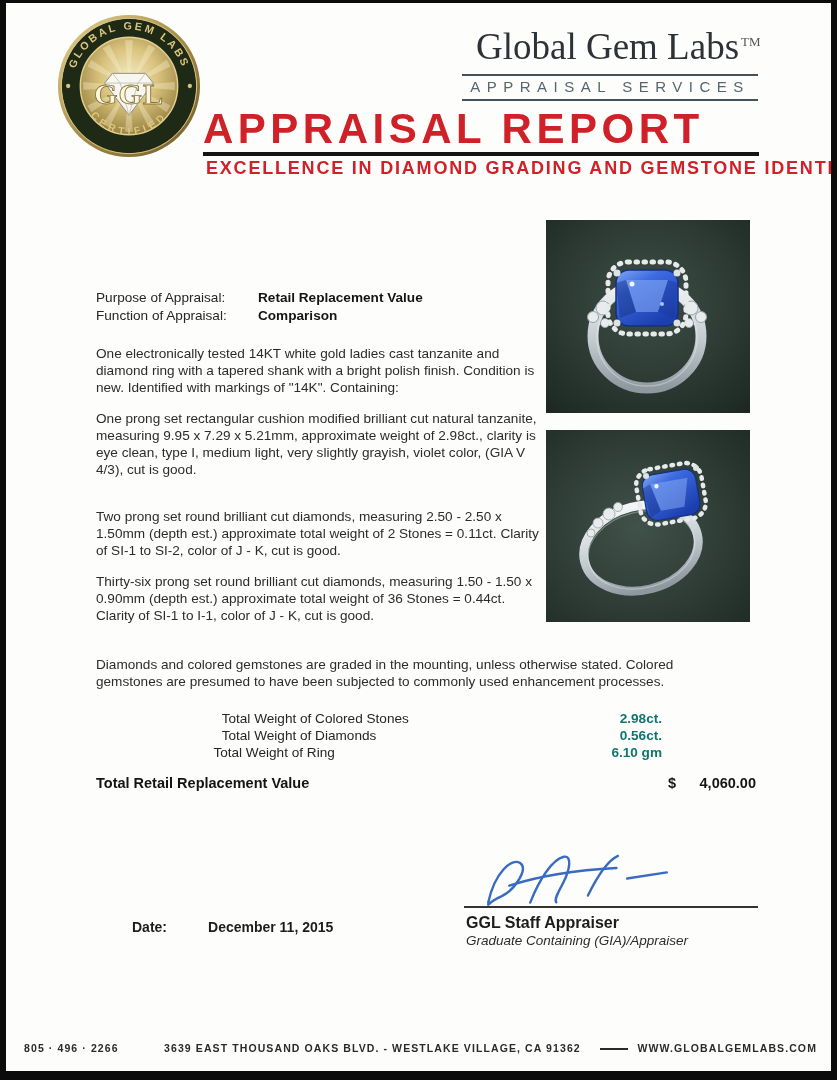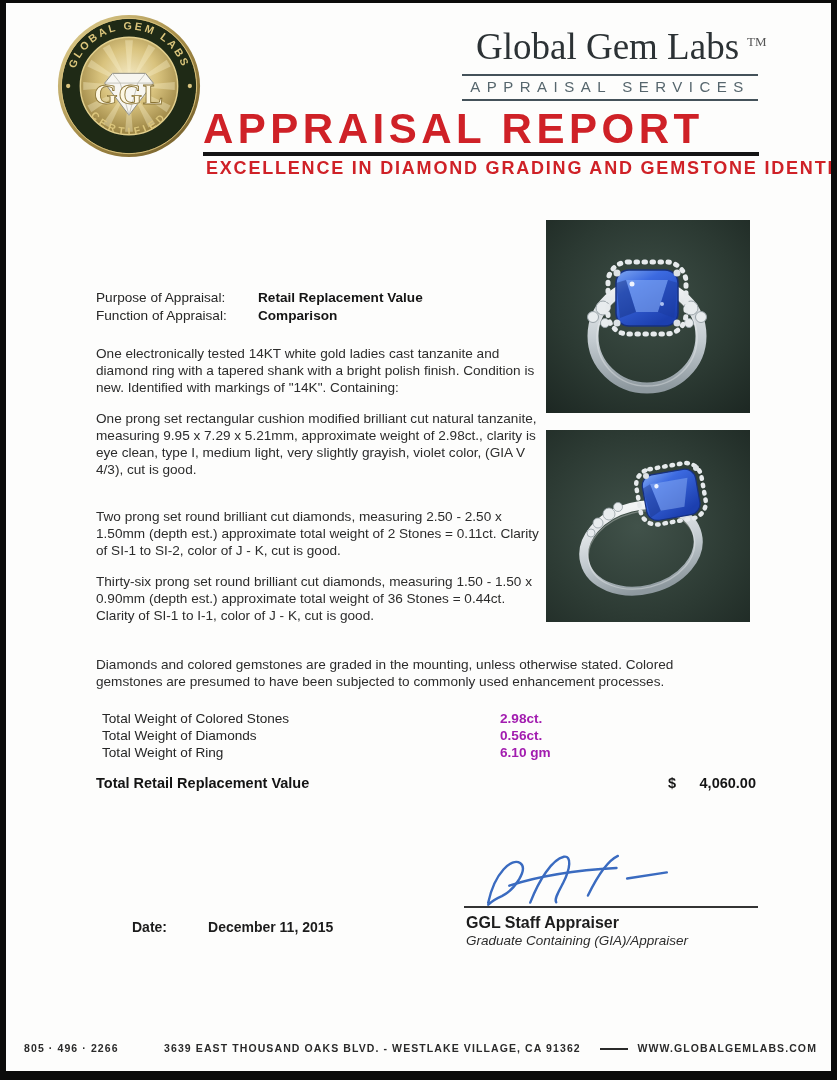--- a/index.html
+++ b/index.html
@@ -12,21 +12,21 @@
   }
   .canvas { position:absolute; left:0; top:0; width:825px; height:1068px; }
 
   
   .seal { position:absolute; left:50px; top:10px; width:146px; height:146px; }
   .seal-arc-top { font-family:"Liberation Sans",sans-serif; font-size:11px; font-weight:bold; letter-spacing:2.6px; fill:#dcc67c; }
   .seal-arc-bottom { font-family:"Liberation Sans",sans-serif; font-size:10.5px; font-weight:bold; letter-spacing:4px; fill:#dcc67c; }
   .seal-monogram { font-family:"Liberation Serif",serif; font-weight:bold; font-size:31px; fill:#fdf7e2; stroke:#8a7436; stroke-width:0.9px; letter-spacing:1px; }
 
   .brand-name { position:absolute; left:470px; top:22px; width:290px; font-family:"Liberation Serif",serif; font-size:37px; color:#2c3235; white-space:nowrap; }
-  .brand-name sup { font-size:13px; color:#555; margin-left:8px; }
+  .brand-name sup { font-size:13px; color:#555; margin-left:2px; }
   .brand-rule { position:absolute; left:456px; width:296px; height:2px; background:#44525a; }
   .brand-rule.r1 { top:71px; } .brand-rule.r2 { top:96px; }
   .brand-tagline { position:absolute; left:456px; top:75px; width:296px; text-align:center; font-size:15px; letter-spacing:6.5px; color:#56666d; white-space:nowrap; }
 
   .report-title { position:absolute; left:197px; top:102px; font-size:42px; font-weight:bold; letter-spacing:4.5px; color:#cf2127; white-space:nowrap; }
   .title-underline { position:absolute; left:197px; top:149px; width:556px; height:4px; background:#141414; }
   .report-subtitle { position:absolute; left:200px; top:155px; font-size:18px; font-weight:bold; letter-spacing:1.8px; color:#cf2127; white-space:nowrap; }
 
   
   .photo { position:absolute; width:204px; display:block; }
@@ -39,23 +39,23 @@
   .kv-row { display:flex; }
   .kv-label { width:162px; flex:0 0 162px; }
   .kv-value { font-weight:bold; color:#141414; }
 
   .para { position:absolute; left:90px; width:445px; font-size:13.6px; line-height:17px; color:#2c2c2c; }
   .para-1 { top:342px; } .para-2 { top:407px; } .para-3 { top:505px; } .para-4 { top:570px; }
 
   .disclaimer { position:absolute; left:90px; top:653px; width:620px; font-size:13.6px; line-height:17px; color:#2c2c2c; }
 
   .totals { position:absolute; left:96px; top:707px; width:560px; font-size:13.6px; line-height:17px; }
-  .total-row { display:flex; }
+  .total-row { display:flex;justify-content:flex-end; }
   .total-label { width:398px; flex:0 0 398px; }
-  .total-value { font-weight:bold; color:#a21caf; }
+  .total-value { font-weight:bold; color:#0f766e; }
 
   .grand-row { position:absolute; left:90px; top:772px; width:660px; height:20px; font-size:14.5px; font-weight:bold; color:#141414; }
   .grand-label { position:absolute; left:0; top:0; }
   .grand-currency { position:absolute; left:572px; top:0; }
   .grand-amount { position:absolute; right:0; top:0; }
 
   
   .signature-svg { position:absolute; left:458px; top:845px; width:230px; height:60px; transform:rotate(-3deg); }
   .sig-line { position:absolute; left:458px; top:903px; width:294px; height:2px; background:#343434; }
   .signer { position:absolute; left:460px; top:911px; font-size:16px; font-weight:bold; color:#1c1c1c; }

